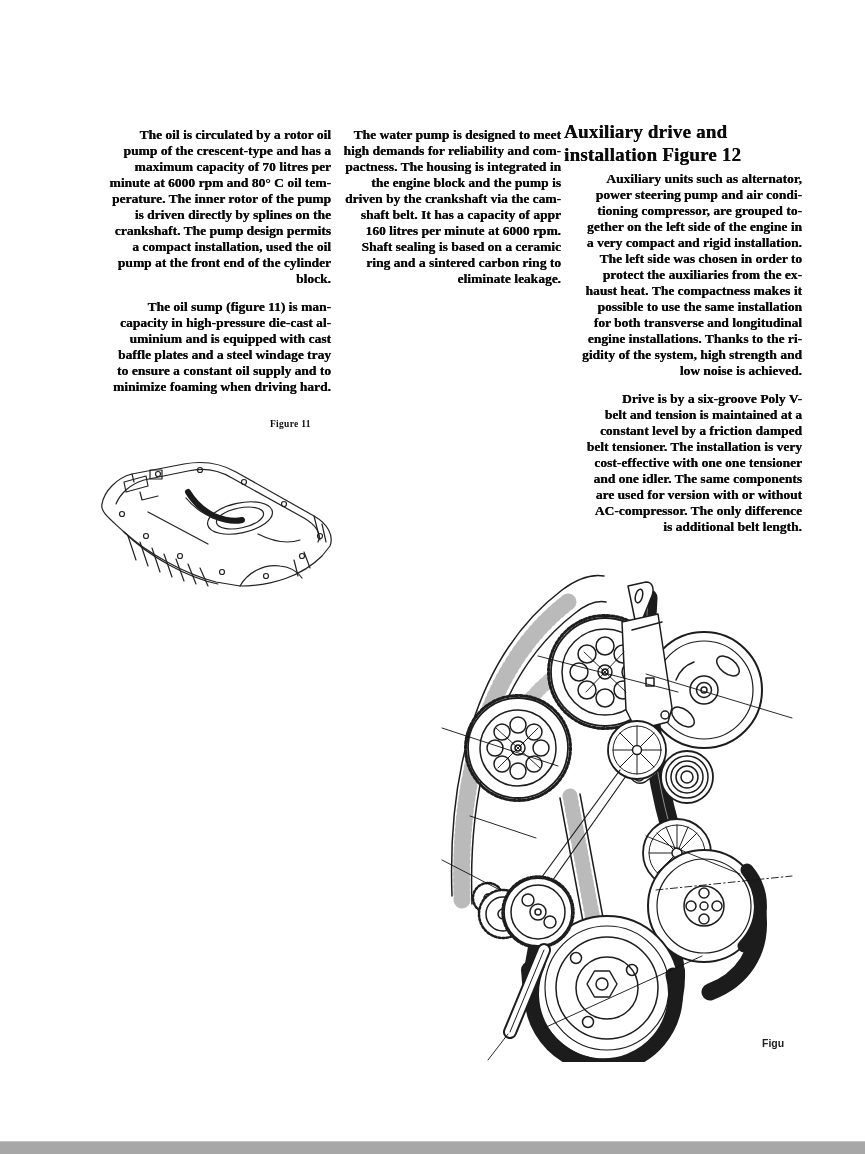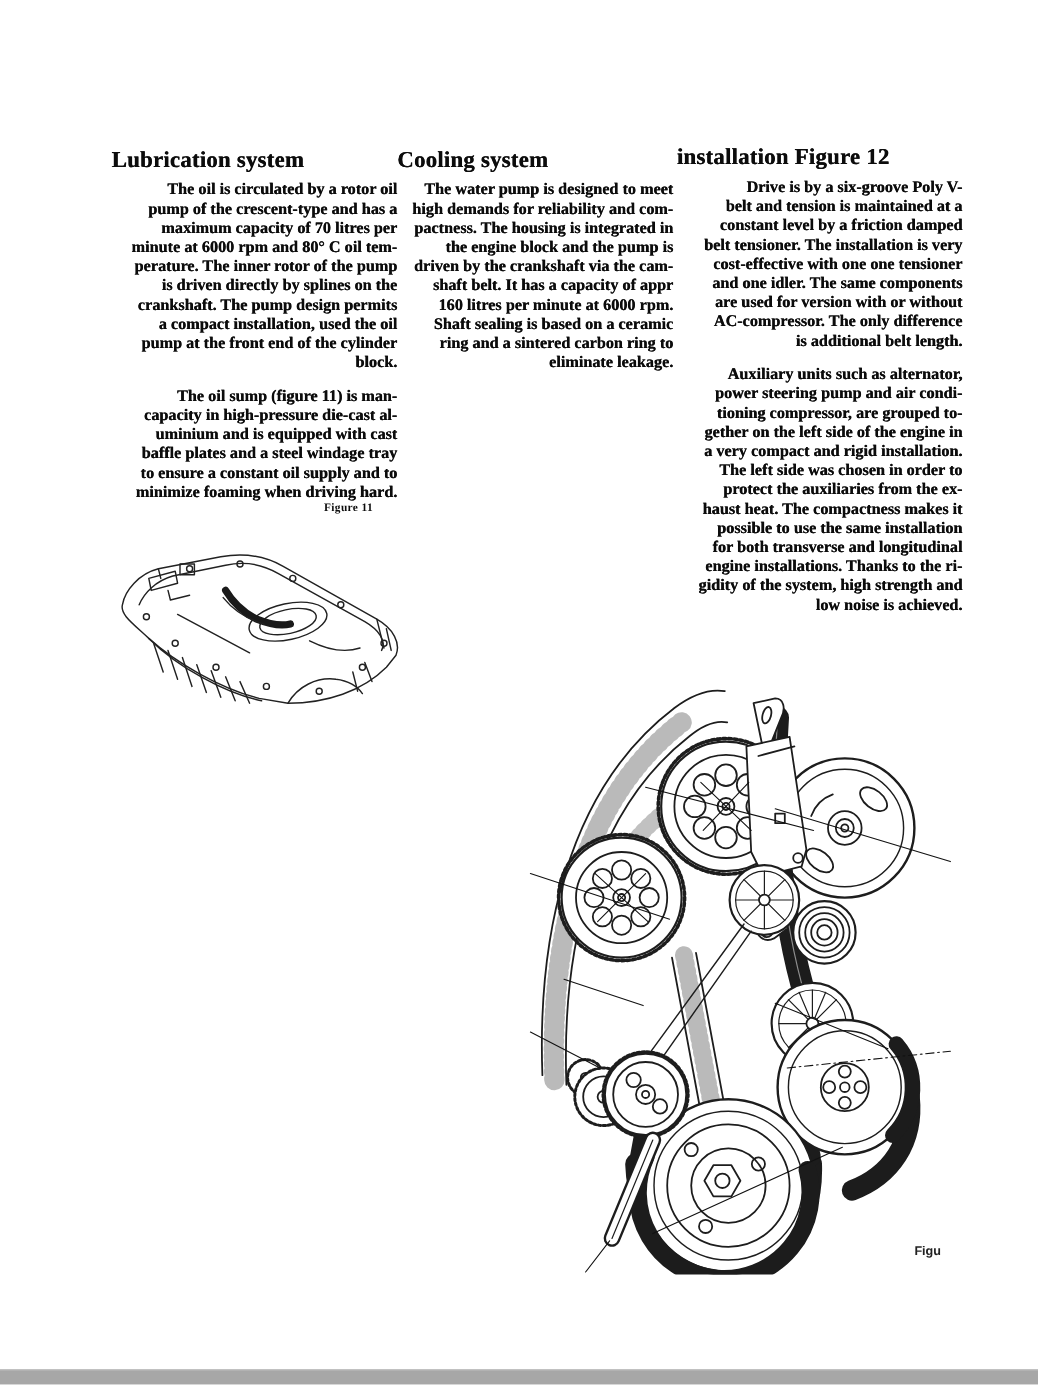--- a/index.html
+++ b/index.html
@@ -24,23 +24,20 @@
           border-top:1px solid #c4c4c4;}
   svg{position:absolute;}
   svg *{vector-effect:non-scaling-stroke;}
 </style>
 </head>
 <body>
 
 <div class="page" style="color: rgb(12, 12, 12);">
 
   <div class="col" style="left:93px;top:122px;width:238px">
-    <div class="heading">
-        <div class="line">Lubrication system</div>
-      </div>
     <div class="body-text">
         <div class="para">
           <div class="line">The oil is circulated by a rotor oil</div>
           <div class="line">pump of the crescent-type and has a</div>
           <div class="line">maximum capacity of 70 litres per</div>
           <div class="line">minute at 6000 rpm and 80° C oil tem-</div>
           <div class="line">perature. The inner rotor of the pump</div>
           <div class="line">is driven directly by splines on the</div>
           <div class="line">crankshaft. The pump design permits</div>
           <div class="line">a compact installation, used the oil</div>
@@ -52,69 +49,67 @@
           <div class="line">capacity in high-pressure die-cast al-</div>
           <div class="line">uminium and is equipped with cast</div>
           <div class="line">baffle plates and a steel windage tray</div>
           <div class="line">to ensure a constant oil supply and to</div>
           <div class="line">minimize foaming when driving hard.</div>
         </div>
       </div>
   </div>
 
   <div class="col" style="left:331px;top:122px;width:230px">
-    <div class="heading">
-        <div class="line">Cooling system</div>
-      </div>
     <div class="body-text">
         <div class="para">
           <div class="line">The water pump is designed to meet</div>
           <div class="line">high demands for reliability and com-</div>
           <div class="line">pactness. The housing is integrated in</div>
           <div class="line">the engine block and the pump is</div>
           <div class="line">driven by the crankshaft via the cam-</div>
           <div class="line">shaft belt. It has a capacity of appr</div>
           <div class="line">160 litres per minute at 6000 rpm.</div>
           <div class="line">Shaft sealing is based on a ceramic</div>
           <div class="line">ring and a sintered carbon ring to</div>
           <div class="line">eliminate leakage.</div>
         </div>
       </div>
   </div>
 
   <div class="col" style="left:564px;top:120px;width:238px">
     <div class="heading">
+        <div class="line">Auxiliary drive and</div>
         <div class="line">installation Figure 12</div>
       </div>
     <div class="body-text">
-        <div class="para indent">
-          <div class="line">Drive is by a six-groove Poly V-</div>
-          <div class="line">belt and tension is maintained at a</div>
-          <div class="line">constant level by a friction damped</div>
-          <div class="line">belt tensioner. The installation is very</div>
-          <div class="line">cost-effective with one one tensioner</div>
-          <div class="line">and one idler. The same components</div>
-          <div class="line">are used for version with or without</div>
-          <div class="line">AC-compressor. The only difference</div>
-          <div class="line">is additional belt length.</div>
-        </div>
         <div class="para">
           <div class="line">Auxiliary units such as alternator,</div>
           <div class="line">power steering pump and air condi-</div>
           <div class="line">tioning compressor, are grouped to-</div>
           <div class="line">gether on the left side of the engine in</div>
           <div class="line">a very compact and rigid installation.</div>
           <div class="line">The left side was chosen in order to</div>
           <div class="line">protect the auxiliaries from the ex-</div>
           <div class="line">haust heat. The compactness makes it</div>
           <div class="line">possible to use the same installation</div>
           <div class="line">for both transverse and longitudinal</div>
           <div class="line">engine installations. Thanks to the ri-</div>
           <div class="line">gidity of the system, high strength and</div>
           <div class="line">low noise is achieved.</div>
+        </div>
+        <div class="para indent">
+          <div class="line">Drive is by a six-groove Poly V-</div>
+          <div class="line">belt and tension is maintained at a</div>
+          <div class="line">constant level by a friction damped</div>
+          <div class="line">belt tensioner. The installation is very</div>
+          <div class="line">cost-effective with one one tensioner</div>
+          <div class="line">and one idler. The same components</div>
+          <div class="line">are used for version with or without</div>
+          <div class="line">AC-compressor. The only difference</div>
+          <div class="line">is additional belt length.</div>
         </div>
       </div>
   </div>
 
   <div class="figcap" style="left:270px;top:419px">Figure 11</div>
 
   <svg style="left:88px;top:452px" width="252" height="145" viewBox="0 0 252 145">
     <g stroke="#222" fill="none" stroke-width="1.2" stroke-linejoin="round" stroke-linecap="round">
       <path d="M14,52 C16,40 28,26 44,22 L96,12 C118,8 134,12 148,20 L226,64 C240,72 246,84 242,94 L234,104 C214,124 184,134 152,134 L128,130 C96,122 58,100 36,80 C22,67 12,60 14,52 Z"></path>
       <path d="M28,52 C32,42 42,32 56,28 L100,19 C118,15 132,19 144,26 L216,66 C228,73 234,82 230,90"></path>

